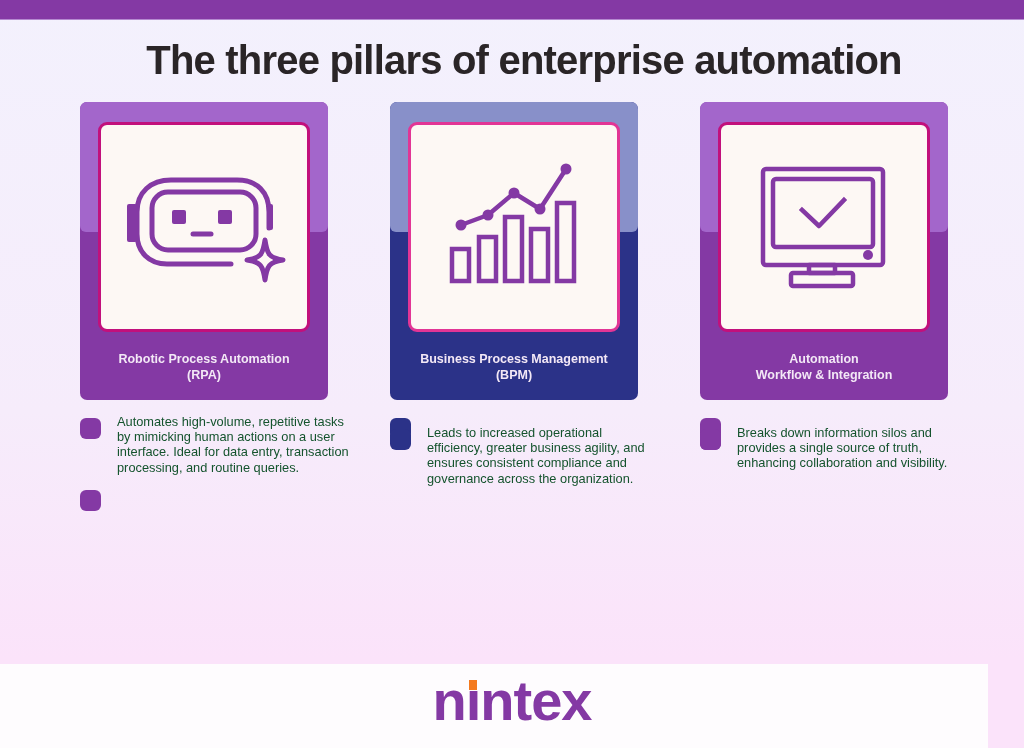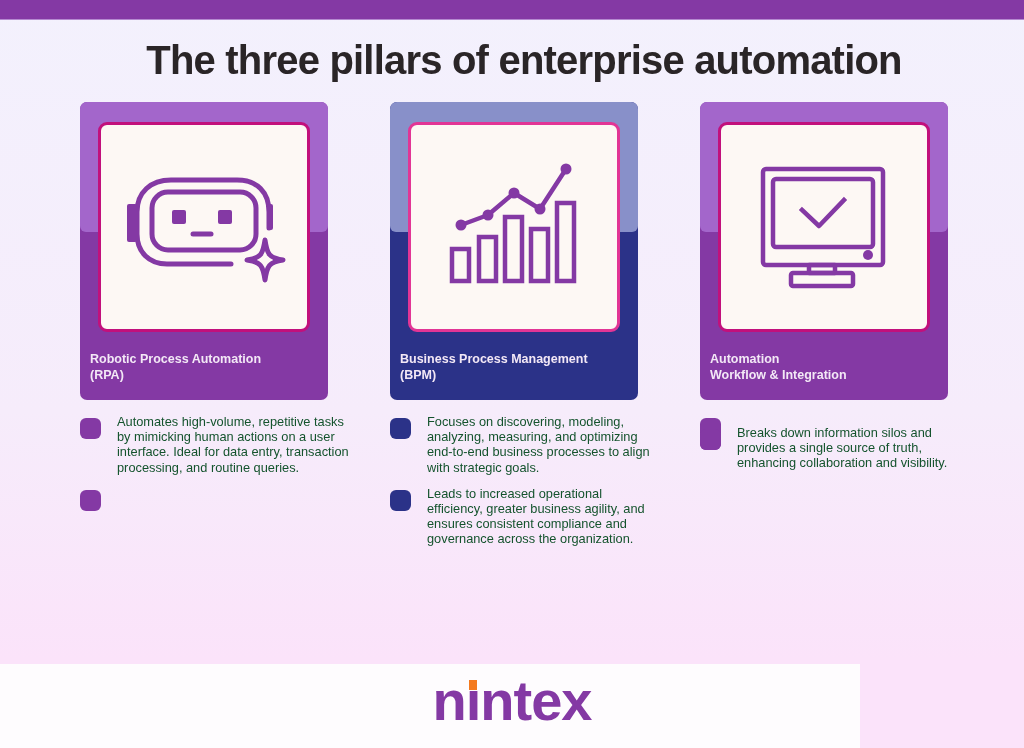--- a/index.html
+++ b/index.html
@@ -33,36 +33,36 @@
   .card.navy .band-top { background: #8890c9; }
   .icon-box {
     position: absolute; left: 18px; top: 20px; width: 212px; height: 210px;
     background: #fdf8f4;
     border: 3px solid #c2107c; border-radius: 9px;
     display: flex; align-items: center; justify-content: center;
   }
   .card.navy .icon-box { border-color: #e23595; }
   .card-label {
     position: absolute; left: 10px; top: 249px; width: 228px;
-    text-align: left; color: #f3e8f6;
+    text-align: center; color: #f3e8f6;
     font-size: 12.5px; font-weight: bold; line-height: 16px;
   }
   .bullets { position: absolute; top: 414px; width: 270px; }
   .bullet { position: relative; padding-left: 37px; margin-bottom: 11px; }
   .bullet .dot {
     position: absolute; left: 0; top: 4px; width: 21px; height: 21px;
     border-radius: 6px; background: #8439a4;
   }
   .bullets.navy .bullet .dot { background: #2b3288; }
   .bullet .text {
     font-size: 12.8px; line-height: 15.2px; color: #14532d;
   }
   .bullet.muted .text { color: #4e4852; }
   .footer {
-    position: absolute; left: 0; top: 664px; width: 860px; height: 84px;
+    position: absolute; left: 0; top: 664px; width: 988px; height: 84px;
     background: #fefcfe;
   }
   .logo {
     position: absolute; left: 0; top: 4px; width: 1024px; text-align: center;
     font-size: 56px; font-weight: bold; color: #8439a4; letter-spacing: -1px;
     font-family: "Liberation Sans", "DejaVu Sans", sans-serif;
   }
   .logo .i-wrap { position: relative; display: inline-block; }
   .logo .i-dot {
     position: absolute; left: 50%; top: 12px; width: 8px; height: 10px;
@@ -156,21 +156,20 @@
     <div class="text">Automates high-volume, repetitive tasks by mimicking human actions on a user interface. Ideal for data entry, transaction processing, and routine queries.</div>
   </div>
   <div class="bullet muted">
     <span class="dot"></span>
   </div>
 </div>
 
 <div class="bullets navy" style="left:390px;">
   <div class="bullet">
     <span class="dot"></span>
-    <div class="text">Focuses on discovering, modeling, analyzing, measuring, and optimizing end-to-end business processes to align with strategic goals.</div>
   </div>
   <div class="bullet">
     <span class="dot"></span>
     <div class="text">Leads to increased operational efficiency, greater business agility, and ensures consistent compliance and governance across the organization.</div>
   </div>
 </div>
 
 <div class="bullets purple" style="left:700px;">
   <div class="bullet">
     <span class="dot"></span>

